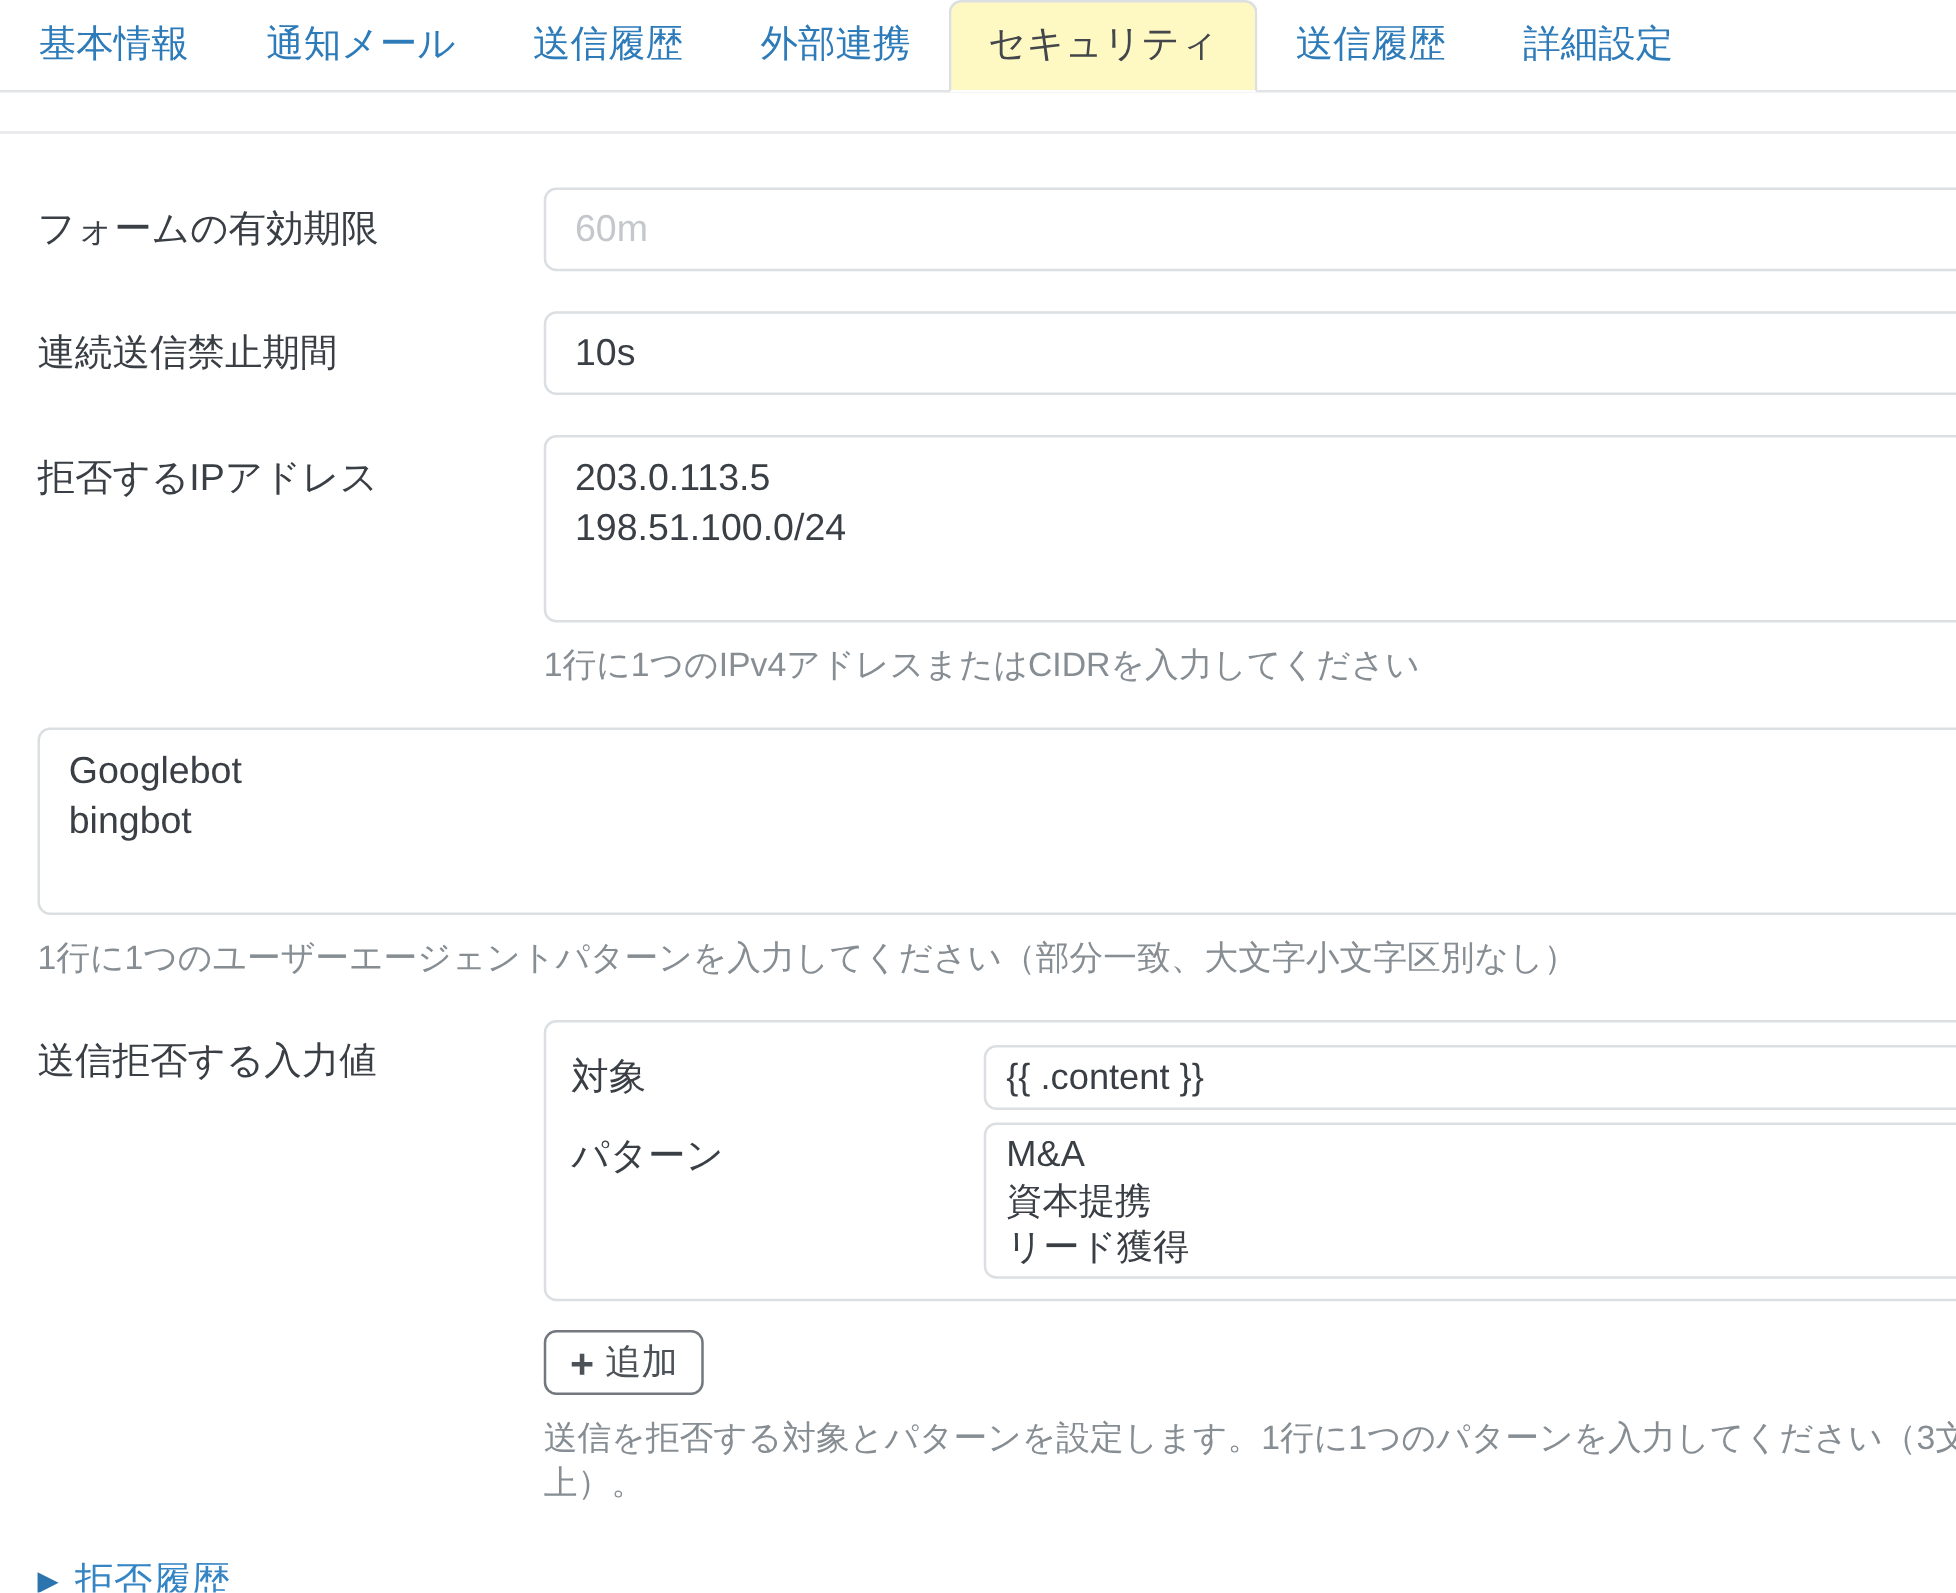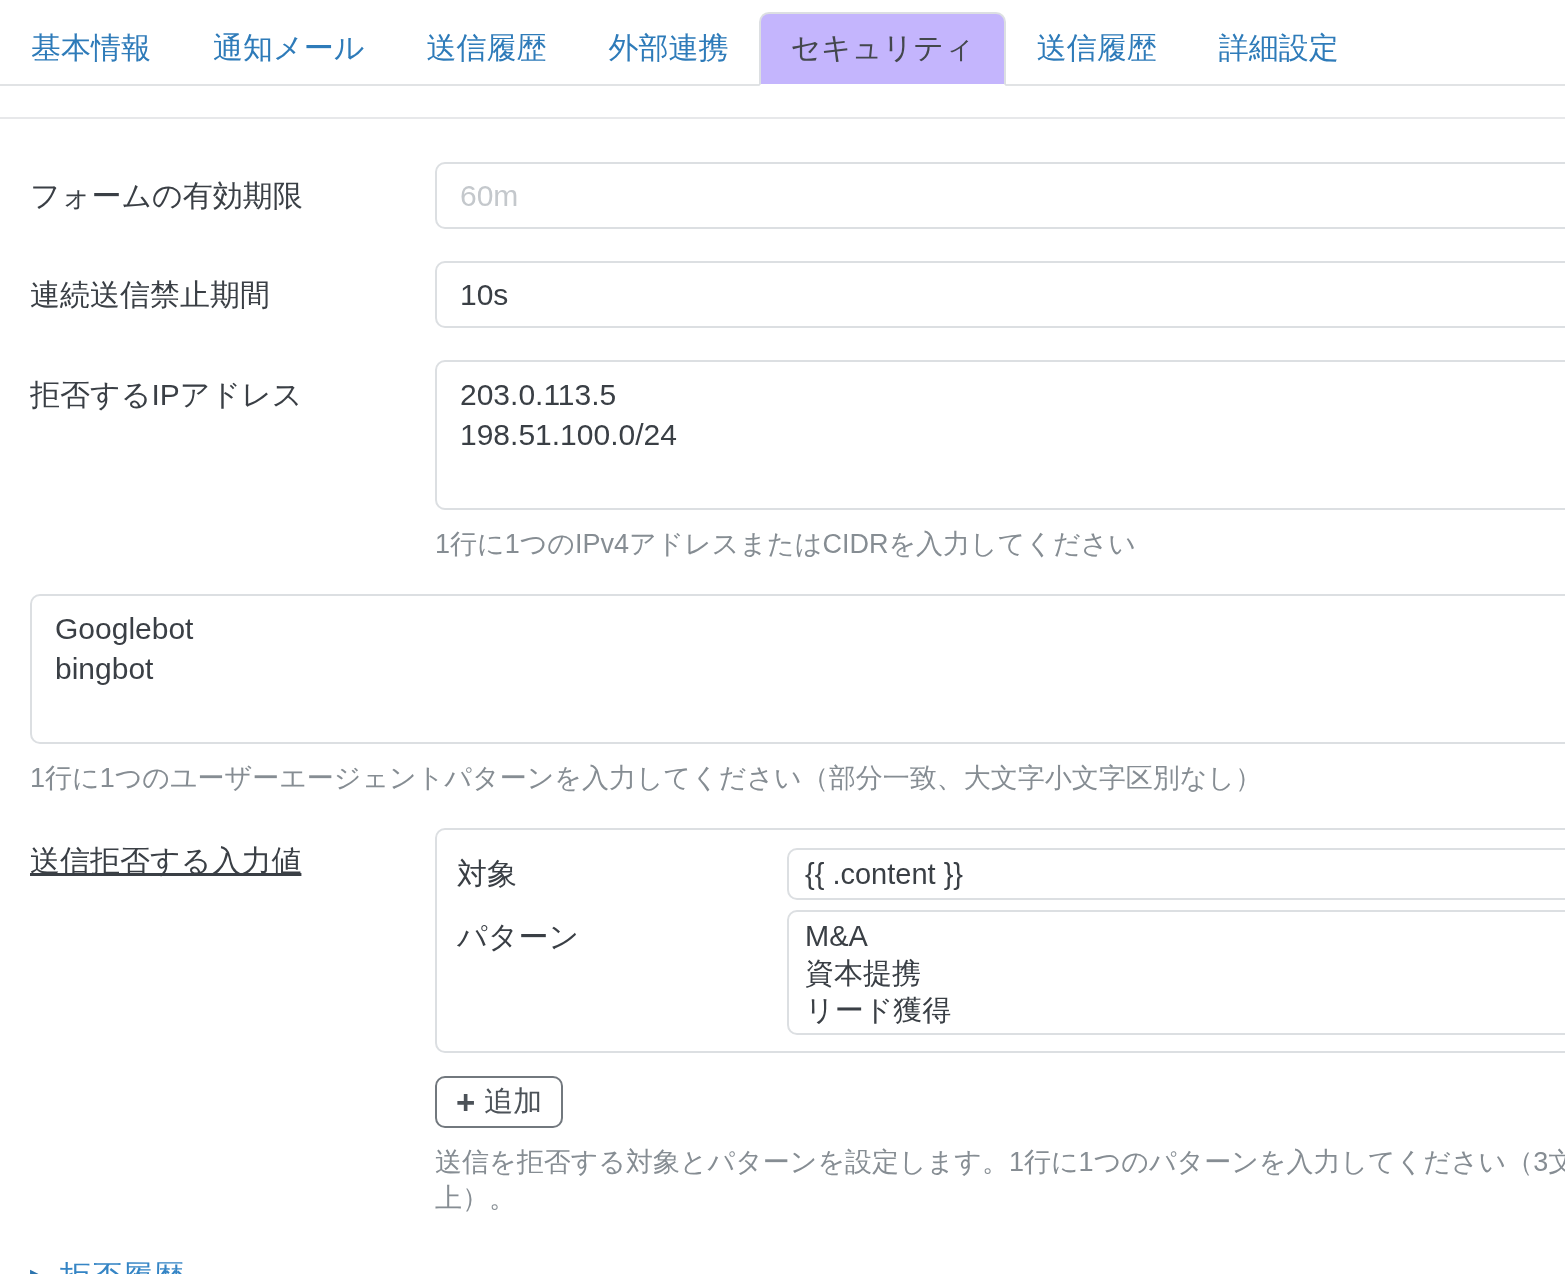--- a/index.html
+++ b/index.html
@@ -1,41 +1,41 @@
 <!DOCTYPE html>
 <html lang="ja"><head>
 <meta charset="utf-8">
 <style>
   * { margin:0; padding:0; box-sizing:border-box; }
   html,body { width:1565px; height:1274px; overflow:hidden; background:#ffffff; }
   body { font-family:"Liberation Sans","DejaVu Sans",sans-serif; color:#3a3f45; }
 
   
-  .tabs { display:flex; align-items:stretch; padding-top:12px; border-bottom:2px solid #e1e3e5; }
+  .tabs { display:flex; align-items:stretch; padding-top:0; border-bottom:2px solid #e1e3e5; }
   .tab {
     font-size:30px; line-height:30px; padding:21px 31px; color:#2e7bb9;
     text-decoration:none; cursor:pointer; white-space:nowrap;
   }
   .tab.active {
-    color:#43474c; background:#c4b5fd;
+    color:#43474c; background:#fef9c3;
     border:2px solid #dcdfe2; border-bottom:2px solid #ffffff;
     border-radius:10px 10px 0 0; margin-bottom:-2px; padding:19px 29px 21px 29px;
   }
   .divider { height:2px; background:#e7e8ea; margin-top:31px; }
 
   
   .content { width:1700px; padding:43px 0 0 30px; }
   .form-group { display:flex; margin-bottom:32px; }
   .form-group.row-center { align-items:center; }
   .flabel {
     width:405px; flex:none; padding-right:28px;
     font-size:30px; line-height:42px; color:#3a3f45;
   }
   .flabel.ta-label { padding-top:14px; }
-  .flabel.group-label { padding-top:12px;text-decoration:underline; }
+  .flabel.group-label { padding-top:12px; }
   .control { flex:1; min-width:0; }
 
   .text-input {
     display:block; width:100%; height:67px;
     border:2px solid #dcdfe2; border-radius:10px;
     padding:0 23px; font-size:30px; color:#3a3f45;
     font-family:inherit; background:#fff; outline:none;
   }
   .text-input::placeholder { color:#c4c8cc; }
 

